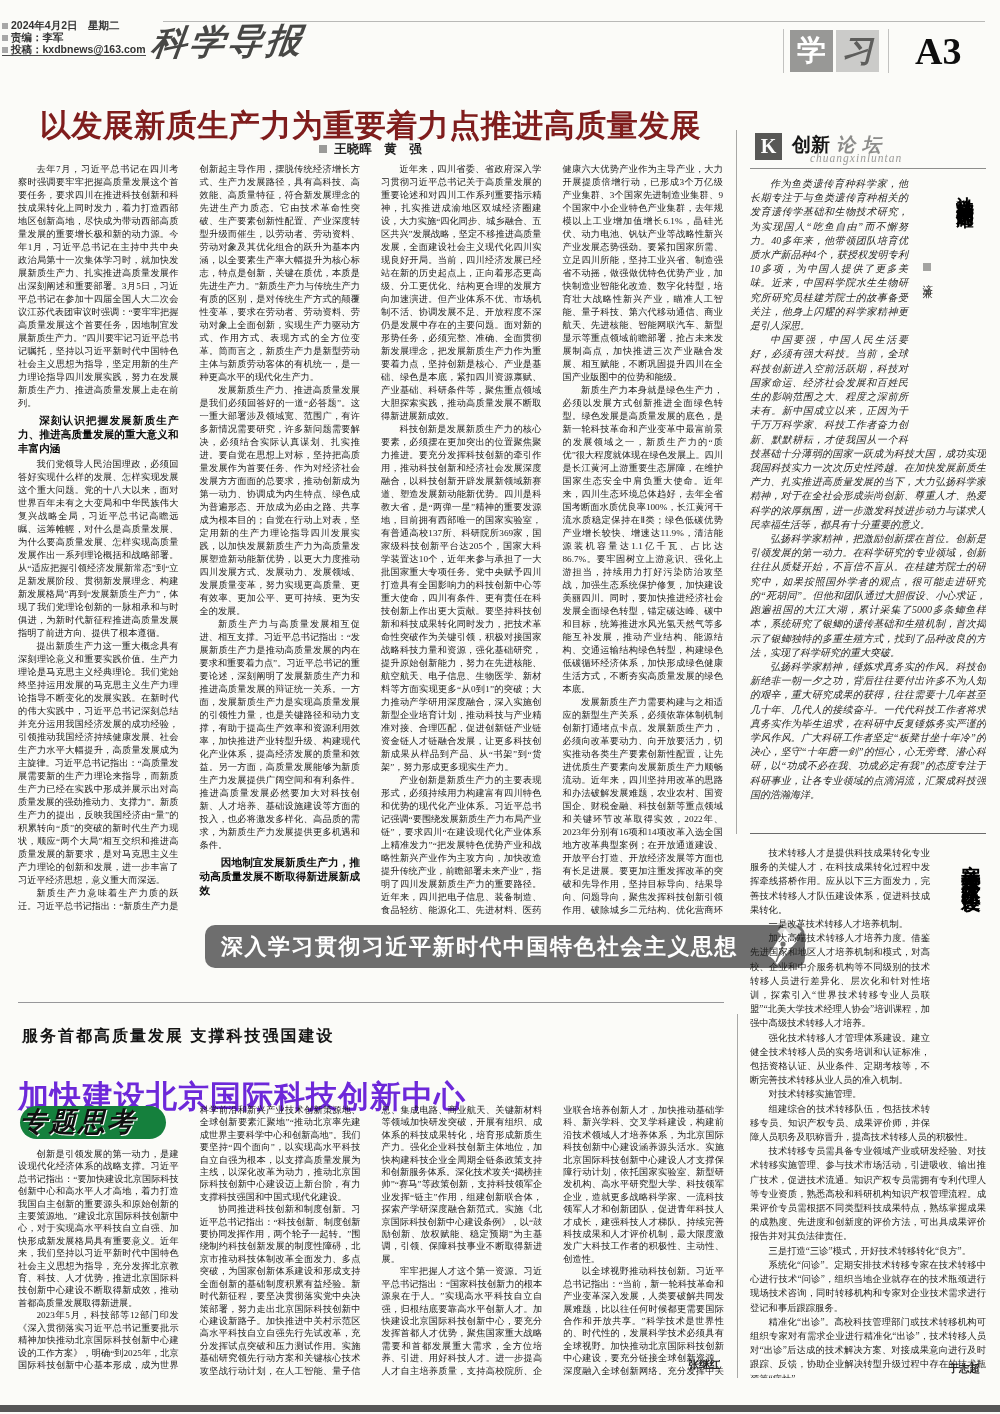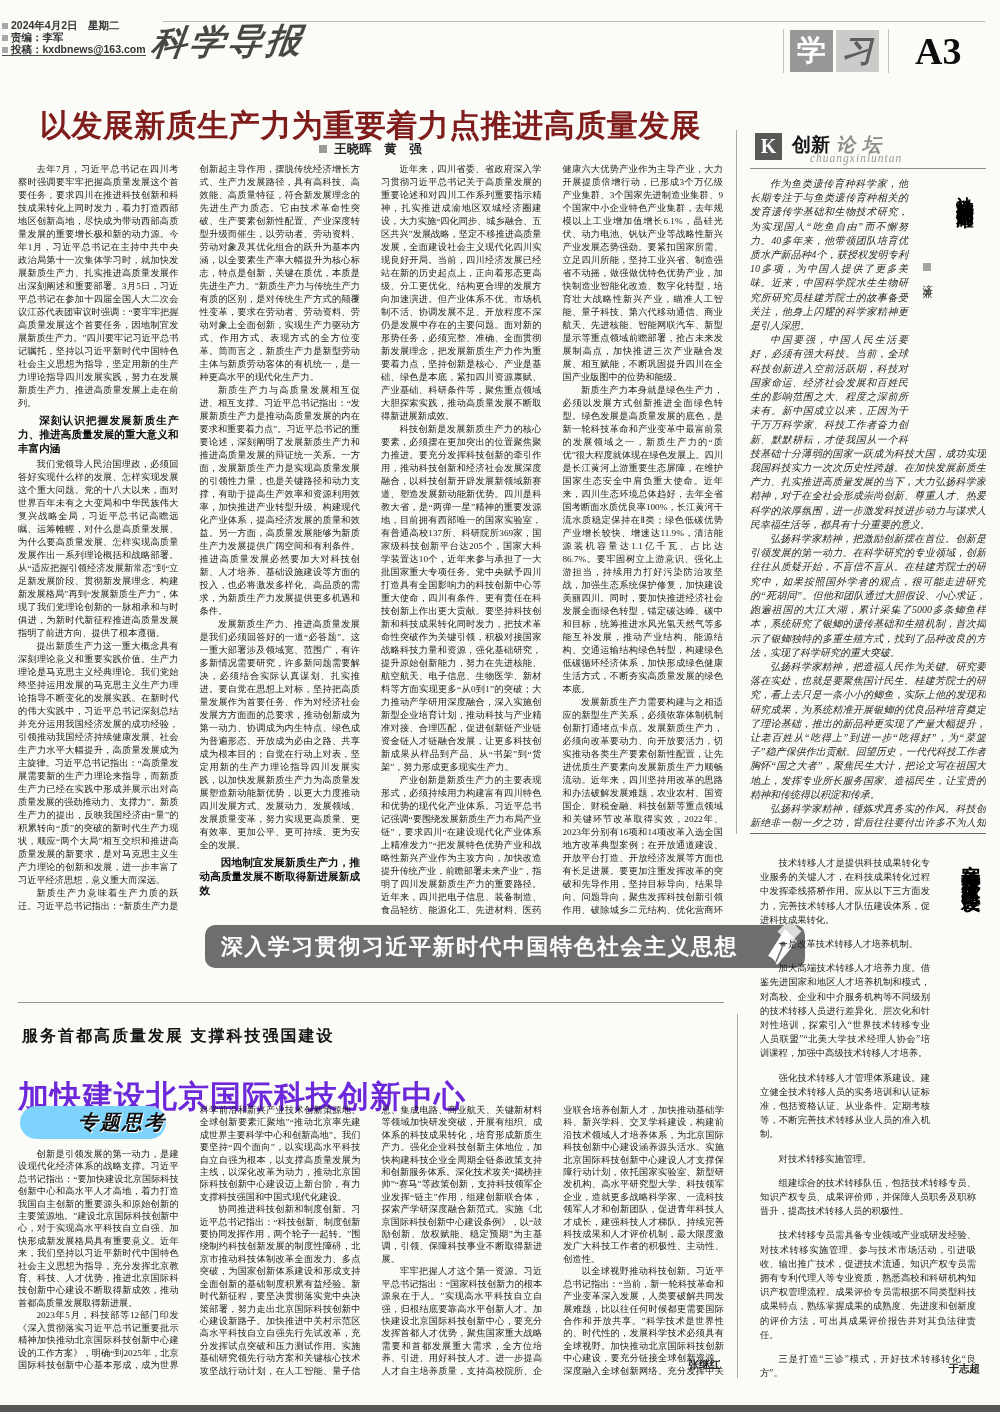--- a/index.html
+++ b/index.html
@@ -61,28 +61,28 @@
         font-weight:700;font-size:17.5px;letter-spacing:1.5px;color:#000;}
   .v-byline{position:absolute;left:12px;top:86px;writing-mode:vertical-rl;font-size:10.5px;color:#333;letter-spacing:3px;}
   .v-byline .sq{display:inline-block;width:8px;height:8px;background:#a3a3a1;margin-bottom:5px;}
   
   .kicker{position:absolute;left:22px;top:1026px;font-family:"Liberation Sans",sans-serif;font-weight:bold;
         font-size:16px;letter-spacing:2px;color:#141414;}
   .headline2{position:absolute;left:18px;top:1050px;font-family:"Liberation Sans",sans-serif;font-weight:900;
         font-size:31px;letter-spacing:1px;color:#6d28d9;white-space:nowrap;}
   .cols-second{position:absolute;left:18px;top:1104px;width:706px;height:274px;column-count:4;
         font-size:9.2px;line-height:12.4px;}
-  .badge{width:146px;height:33px;background:#7dd3fc;border-radius:17px;margin:2px 4px 9px 2px;
-        text-align:right;font-style:italic;font-weight:900;font-size:20px;line-height:32px;letter-spacing:2px;
+  .badge{width:146px;height:33px;background:#15803d;border-radius:17px;margin:2px 4px 9px 2px;
+        text-align:left;font-style:italic;font-weight:900;font-size:27px;line-height:32px;letter-spacing:2px;
         color:#101010;text-indent:0;text-shadow:1px 1px 0 #ffffff;font-family:"Liberation Serif",serif;}
   .sig-left{position:absolute;left:620px;top:1358px;width:100px;text-align:right;font-weight:bold;font-size:10.5px;color:#222;}
   
   .third{position:absolute;left:750px;top:846px;width:236px;height:532px;overflow:hidden;
         font-size:9.3px;line-height:14.2px;text-align:justify;color:#1e1e1c;}
-  .third p{margin:10px;text-indent:2em;}
+  .third p{margin:0;text-indent:2em;}
   .third-float{float:right;width:56px;height:270px;position:relative;}
   .v-title3{position:absolute;right:8px;top:4px;writing-mode:vertical-rl;font-family:"Liberation Sans",sans-serif;
         font-weight:700;font-size:19px;letter-spacing:2.5px;color:#000;}
   .sig-right{position:absolute;left:880px;top:1362px;width:100px;text-align:right;font-weight:bold;font-size:10.5px;color:#222;}
 </style>
 </head>
 <body>
 
 <div class="page">
 
@@ -106,22 +106,22 @@
 
   <h1 class="headline1">以发展新质生产力为重要着力点推进高质量发展</h1>
   <div class="byline1"><span class="sq"></span><span>王晓晖　黄　强</span></div>
 
   <div class="cols cols-main">
       <p>去年7月，习近平总书记在四川考察时强调要牢牢把握高质量发展这个首要任务，要求四川在推进科技创新和科技成果转化上同时发力，着力打造西部地区创新高地，尽快成为带动西部高质量发展的重要增长极和新的动力源。今年1月，习近平总书记在主持中共中央政治局第十一次集体学习时，就加快发展新质生产力、扎实推进高质量发展作出深刻阐述和重要部署。3月5日，习近平总书记在参加十四届全国人大二次会议江苏代表团审议时强调：“要牢牢把握高质量发展这个首要任务，因地制宜发展新质生产力。”四川要牢记习近平总书记嘱托，坚持以习近平新时代中国特色社会主义思想为指导，坚定用新的生产力理论指导四川发展实践，努力在发展新质生产力、推进高质量发展上走在前列。</p>
       <h3>深刻认识把握发展新质生产力、推进高质量发展的重大意义和丰富内涵</h3>
       <p>我们党领导人民治国理政，必须回答好实现什么样的发展、怎样实现发展这个重大问题。党的十八大以来，面对世界百年未有之大变局和中华民族伟大复兴战略全局，习近平总书记高瞻远瞩、运筹帷幄，对什么是高质量发展、为什么要高质量发展、怎样实现高质量发展作出一系列理论概括和战略部署。从“适应把握引领经济发展新常态”到“立足新发展阶段、贯彻新发展理念、构建新发展格局”再到“发展新质生产力”，体现了我们党理论创新的一脉相承和与时俱进，为新时代新征程推进高质量发展指明了前进方向、提供了根本遵循。</p>
       <p>提出新质生产力这一重大概念具有深刻理论意义和重要实践价值。生产力理论是马克思主义经典理论。我们党始终坚持运用发展的马克思主义生产力理论指导不断变化的发展实践。在新时代的伟大实践中，习近平总书记深刻总结并充分运用我国经济发展的成功经验，引领推动我国经济持续健康发展、社会生产力水平大幅提升，高质量发展成为主旋律。习近平总书记指出：“高质量发展需要新的生产力理论来指导，而新质生产力已经在实践中形成并展示出对高质量发展的强劲推动力、支撑力”。新质生产力的提出，反映我国经济由“量”的积累转向“质”的突破的新时代生产力现状，顺应“两个大局”相互交织和推进高质量发展的新要求，是对马克思主义生产力理论的创新和发展，进一步丰富了习近平经济思想，意义重大而深远。</p>
       <p>新质生产力意味着生产力质的跃迁。习近平总书记指出：“新质生产力是创新起主导作用，摆脱传统经济增长方式、生产力发展路径，具有高科技、高效能、高质量特征，符合新发展理念的先进生产力质态。它由技术革命性突破、生产要素创新性配置、产业深度转型升级而催生，以劳动者、劳动资料、劳动对象及其优化组合的跃升为基本内涵，以全要素生产率大幅提升为核心标志，特点是创新，关键在质优，本质是先进生产力。”新质生产力与传统生产力有质的区别，是对传统生产方式的颠覆性变革，要求在劳动者、劳动资料、劳动对象上全面创新，实现生产力驱动方式、作用方式、表现方式的全方位变革。简而言之，新质生产力是新型劳动主体与新质劳动客体的有机统一，是一种更高水平的现代化生产力。</p>
+      <p>发展新质生产力、推进高质量发展是我们必须回答好的一道“必答题”。这一重大部署涉及领域宽、范围广，有许多新情况需要研究，许多新问题需要解决，必须结合实际认真谋划、扎实推进。要自觉在思想上对标，坚持把高质量发展作为首要任务、作为对经济社会发展方方面面的总要求，推动创新成为第一动力、协调成为内生特点、绿色成为普遍形态、开放成为必由之路、共享成为根本目的；自觉在行动上对表，坚定用新的生产力理论指导四川发展实践，以加快发展新质生产力为高质量发展塑造新动能新优势，以更大力度推动四川发展方式、发展动力、发展领域、发展质量变革，努力实现更高质量、更有效率、更加公平、更可持续、更为安全的发展。</p>
       <p>新质生产力与高质量发展相互促进、相互支撑。习近平总书记指出：“发展新质生产力是推动高质量发展的内在要求和重要着力点”。习近平总书记的重要论述，深刻阐明了发展新质生产力和推进高质量发展的辩证统一关系。一方面，发展新质生产力是实现高质量发展的引领性力量，也是关键路径和动力支撑，有助于提高生产效率和资源利用效率，加快推进产业转型升级、构建现代化产业体系，提高经济发展的质量和效益。另一方面，高质量发展能够为新质生产力发展提供广阔空间和有利条件。推进高质量发展必然要加大对科技创新、人才培养、基础设施建设等方面的投入，也必将激发多样化、高品质的需求，为新质生产力发展提供更多机遇和条件。</p>
-      <p>发展新质生产力、推进高质量发展是我们必须回答好的一道“必答题”。这一重大部署涉及领域宽、范围广，有许多新情况需要研究，许多新问题需要解决，必须结合实际认真谋划、扎实推进。要自觉在思想上对标，坚持把高质量发展作为首要任务、作为对经济社会发展方方面面的总要求，推动创新成为第一动力、协调成为内生特点、绿色成为普遍形态、开放成为必由之路、共享成为根本目的；自觉在行动上对表，坚定用新的生产力理论指导四川发展实践，以加快发展新质生产力为高质量发展塑造新动能新优势，以更大力度推动四川发展方式、发展动力、发展领域、发展质量变革，努力实现更高质量、更有效率、更加公平、更可持续、更为安全的发展。</p>
       <h3>因地制宜发展新质生产力，推动高质量发展不断取得新进展新成效</h3>
       <p>近年来，四川省委、省政府深入学习贯彻习近平总书记关于高质量发展的重要论述和对四川工作系列重要指示精神，扎实推进成渝地区双城经济圈建设，大力实施“四化同步、城乡融合、五区共兴”发展战略，坚定不移推进高质量发展，全面建设社会主义现代化四川实现良好开局。当前，四川经济发展已经站在新的历史起点上，正向着形态更高级、分工更优化、结构更合理的发展方向加速演进。但产业体系不优、市场机制不活、协调发展不足、开放程度不深仍是发展中存在的主要问题。面对新的形势任务，必须完整、准确、全面贯彻新发展理念，把发展新质生产力作为重要着力点，坚持创新是核心、产业是基础、绿色是本底，紧扣四川资源禀赋、产业基础、科研条件等，聚焦重点领域大胆探索实践，推动高质量发展不断取得新进展新成效。</p>
       <p>科技创新是发展新质生产力的核心要素，必须摆在更加突出的位置聚焦聚力推进。要充分发挥科技创新的牵引作用，推动科技创新和经济社会发展深度融合，以科技创新开辟发展新领域新赛道、塑造发展新动能新优势。四川是科教大省，是“两弹一星”精神的重要发源地，目前拥有西部唯一的国家实验室，有普通高校137所、科研院所369家，国家级科技创新平台达205个，国家大科学装置达10个，近年来参与承担了一大批国家重大专项任务。党中央赋予四川打造具有全国影响力的科技创新中心等重大使命，四川有条件、更有责任在科技创新上作出更大贡献。要坚持科技创新和科技成果转化同时发力，把技术革命性突破作为关键引领，积极对接国家战略科技力量和资源，强化基础研究，提升原始创新能力，努力在先进核能、航空航天、电子信息、生物医学、新材料等方面实现更多“从0到1”的突破；大力推动产学研用深度融合，深入实施创新型企业培育计划，推动科技与产业精准对接、合理匹配，促进创新链产业链资金链人才链融合发展，让更多科技创新成果从样品到产品、从“书架”到“货架”，努力形成更多现实生产力。</p>
       <p>产业创新是新质生产力的主要表现形式，必须持续用力构建富有四川特色和优势的现代化产业体系。习近平总书记强调“要围绕发展新质生产力布局产业链”，要求四川“在建设现代化产业体系上精准发力”“把发展特色优势产业和战略性新兴产业作为主攻方向，加快改造提升传统产业，前瞻部署未来产业”，指明了四川发展新质生产力的重要路径。近年来，四川把电子信息、装备制造、食品轻纺、能源化工、先进材料、医药健康六大优势产业作为主导产业，大力开展提质倍增行动，已形成3个万亿级产业集群、3个国家先进制造业集群、9个国家中小企业特色产业集群，去年规模以上工业增加值增长6.1%，晶硅光伏、动力电池、钒钛产业等战略性新兴产业发展态势强劲。要紧扣国家所需、立足四川所能，坚持工业兴省、制造强省不动摇，做强做优特色优势产业，加快制造业智能化改造、数字化转型，培育壮大战略性新兴产业，瞄准人工智能、量子科技、第六代移动通信、商业航天、先进核能、智能网联汽车、新型显示等重点领域前瞻部署，抢占未来发展制高点，加快推进三次产业融合发展、相互赋能，不断巩固提升四川在全国产业版图中的位势和能级。</p>
       <p>新质生产力本身就是绿色生产力，必须以发展方式创新推进全面绿色转型。绿色发展是高质量发展的底色，是新一轮科技革命和产业变革中最富前景的发展领域之一，新质生产力的“质优”很大程度就体现在绿色发展上。四川是长江黄河上游重要生态屏障，在维护国家生态安全中肩负重大使命。近年来，四川生态环境总体趋好，去年全省国考断面水质优良率100%，长江黄河干流水质稳定保持在Ⅱ类；绿色低碳优势产业增长较快、增速达11.9%，清洁能源装机容量达1.1亿千瓦、占比达86.7%。要牢固树立上游意识、强化上游担当，持续用力打好污染防治攻坚战，加强生态系统保护修复，加快建设美丽四川。同时，要加快推进经济社会发展全面绿色转型，锚定碳达峰、碳中和目标，统筹推进水风光氢天然气等多能互补发展，推动产业结构、能源结构、交通运输结构绿色转型，构建绿色低碳循环经济体系，加快形成绿色健康生活方式，不断夯实高质量发展的绿色本底。</p>
       <p>发展新质生产力需要构建与之相适应的新型生产关系，必须依靠体制机制创新打通堵点卡点。发展新质生产力，必须向改革要动力、向开放要活力，切实推动各类生产要素创新性配置，让先进优质生产要素向发展新质生产力顺畅流动。近年来，四川坚持用改革的思路和办法破解发展难题，农业农村、国资国企、财税金融、科技创新等重点领域和关键环节改革取得实效，2022年、2023年分别有16项和14项改革入选全国地方改革典型案例；在开放通道建设、开放平台打造、开放经济发展等方面也有长足进展。要更加注重发挥改革的突破和先导作用，坚持目标导向、结果导向、问题导向，聚焦发挥科技创新引领作用、破除城乡二元结构、优化营商环境等重点难点，持续用力推进全面深化改革，让政府“有形之手”和市场“无形之手”协同发力。要坚定走对外开放合作之路，积极融入和服务构建新发展格局，统筹推进开放大通道、大平台、大枢纽建设，切实巩固外贸外资基本盘，积极培育外贸新业态新模式，加快构筑向西开放战略高地和参与国际竞争新基地，努力在全球范围配置先进生产要素，更好促进新质生产力发展。</p>
     </div>
 
   <div class="banner">
     <span>深入学习贯彻习近平新时代中国特色社会主义思想</span>
@@ -146,21 +146,20 @@
     </div>
     <div class="forum-body">
       <div class="forum-float">
         <div class="v-title">让科学家精神永远闪耀</div>
         <div class="v-byline"><span class="sq"></span><span>济兼</span></div>
       </div>
       <div>
           <p>作为鱼类遗传育种科学家，他长期专注于与鱼类遗传育种相关的发育遗传学基础和生物技术研究，为实现国人“吃鱼自由”而不懈努力。40多年来，他带领团队培育优质水产新品种4个，获授权发明专利10多项，为中国人提供了更多美味。近来，中国科学院水生生物研究所研究员桂建芳院士的故事备受关注，他身上闪耀的科学家精神更是引人深思。</p>
           <p>中国要强，中国人民生活要好，必须有强大科技。当前，全球科技创新进入空前活跃期，科技对国家命运、经济社会发展和百姓民生的影响范围之大、程度之深前所未有。新中国成立以来，正因为千千万万科学家、科技工作者奋力创新、默默耕耘，才使我国从一个科技基础十分薄弱的国家一跃成为科技大国，成功实现我国科技实力一次次历史性跨越。在加快发展新质生产力、扎实推进高质量发展的当下，大力弘扬科学家精神，对于在全社会形成崇尚创新、尊重人才、热爱科学的浓厚氛围，进一步激发科技进步动力与谋求人民幸福生活等，都具有十分重要的意义。</p>
           <p>弘扬科学家精神，把激励创新摆在首位。创新是引领发展的第一动力。在科学研究的专业领域，创新往往从质疑开始，不盲信不盲从。在桂建芳院士的研究中，如果按照国外学者的观点，很可能走进研究的“死胡同”。但他和团队通过大胆假设、小心求证，跑遍祖国的大江大湖，累计采集了5000多条鲫鱼样本，系统研究了银鲫的遗传基础和生殖机制，首次揭示了银鲫独特的多重生殖方式，找到了品种改良的方法，实现了科学研究的重大突破。</p>
-          <p>弘扬科学家精神，把造福人民作为关键。研究要落在实处，也就是要聚焦国计民生。桂建芳院士的研究，看上去只是一条小小的鲫鱼，实际上他的发现和研究成果，为系统精准开展银鲫的优良品种培育奠定了理论基础，推出的新品种更实现了产量大幅提升，让老百姓从“吃得上”到进一步“吃得好”，为“菜篮子”稳产保供作出贡献。回望历史，一代代科技工作者胸怀“国之大者”，聚焦民生大计，把论文写在祖国大地上，发挥专业所长服务国家、造福民生，让宝贵的精神和传统得以积淀和传承。</p>
           <p>弘扬科学家精神，锤炼求真务实的作风。科技创新绝非一朝一夕之功，背后往往要付出许多不为人知的艰辛，重大研究成果的获得，往往需要十几年甚至几十年、几代人的接续奋斗。一代代科技工作者将求真务实作为毕生追求，在科研中反复锤炼务实严谨的学风作风。广大科研工作者坚定“板凳甘坐十年冷”的决心，坚守“十年磨一剑”的恒心，心无旁骛、潜心科研，以“功成不必在我、功成必定有我”的态度专注于科研事业，让各专业领域的点滴涓流，汇聚成科技强国的浩瀚海洋。</p>
         </div>
     </div>
   </aside>
 
   <div class="kicker">服务首都高质量发展  支撑科技强国建设</div>
   <h2 class="headline2">加快建设北京国际科技创新中心</h2>
   <div class="cols cols-second">
       <div class="badge">专题思考</div>
       <p>创新是引领发展的第一动力，是建设现代化经济体系的战略支撑。习近平总书记指出：“要加快建设北京国际科技创新中心和高水平人才高地，着力打造我国自主创新的重要源头和原始创新的主要策源地。”建设北京国际科技创新中心，对于实现高水平科技自立自强、加快形成新发展格局具有重要意义。近年来，我们坚持以习近平新时代中国特色社会主义思想为指导，充分发挥北京教育、科技、人才优势，推进北京国际科技创新中心建设不断取得新成效，推动首都高质量发展取得新进展。</p>

